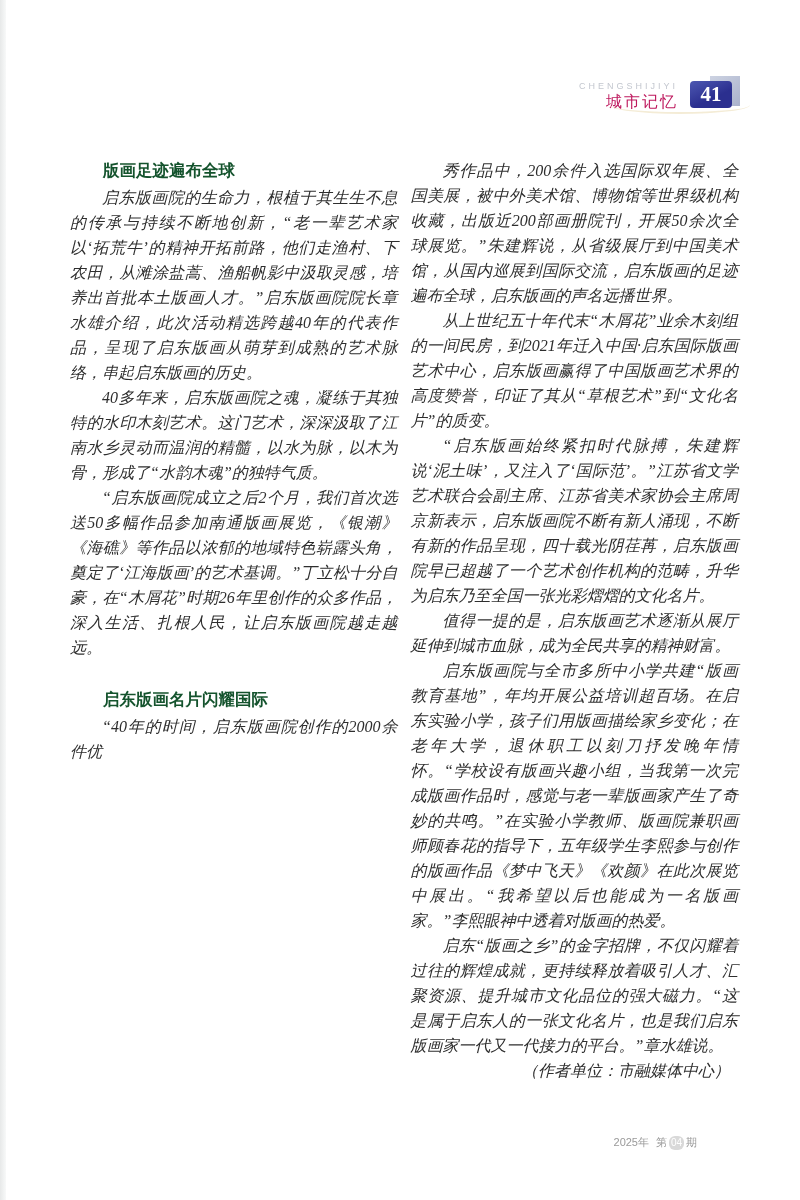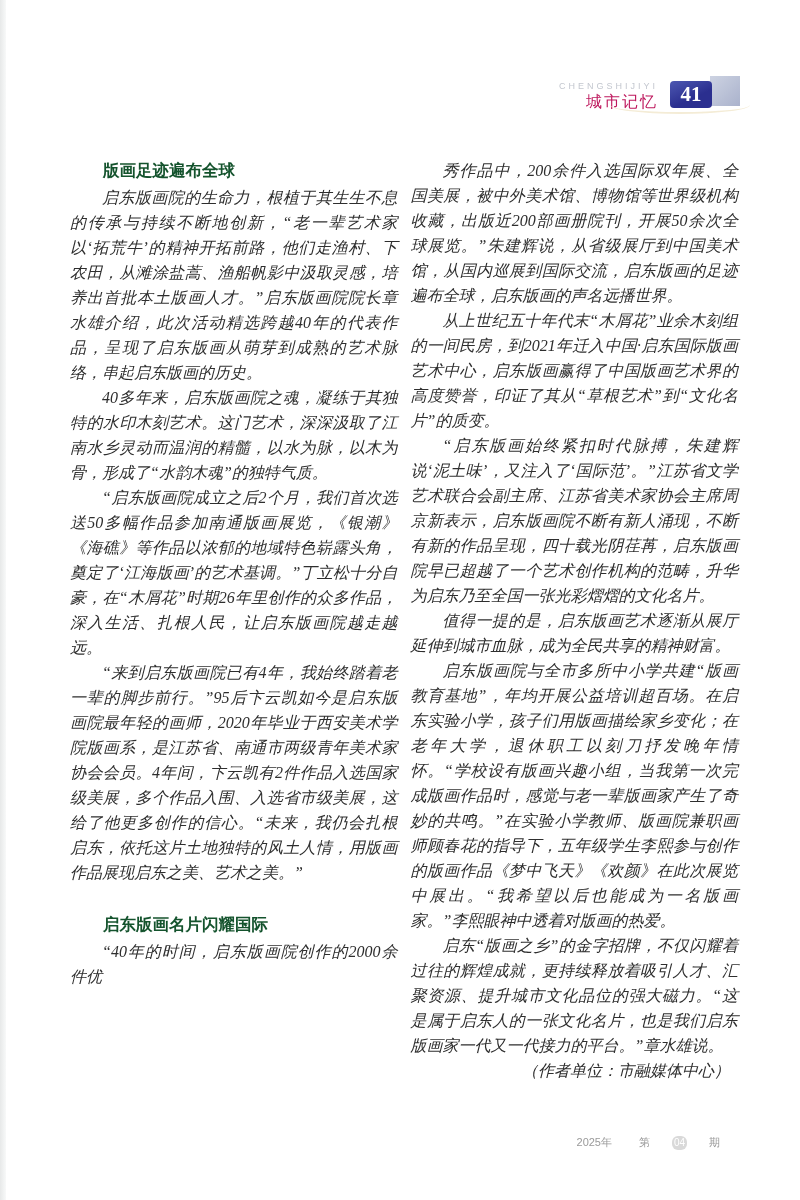--- a/index.html
+++ b/index.html
@@ -43,21 +43,21 @@
     line-height: 12px;
   }
   .kicker-cn {
     font-size: 16px;
     letter-spacing: 2px;
     color: #be185d;
     line-height: 20px;
   }
   .page-badge-wrap {
     position: relative;
-    width: 70px;
+    width: 50px;
     height: 36px;
   }
   .badge-shadow {
     position: absolute;
     right: 0;
     top: 0;
     width: 30px;
     height: 30px;
     background: linear-gradient(135deg, #cdd3e2, #aab2cc);
   }
@@ -137,28 +137,27 @@
   .byline {
     text-align: right;
     padding-right: 8px;
     margin-top: 9px;
     text-indent: 0 !important;
   }
 
   
   .footer {
     position: absolute;
-    right: 80px;
+    right: 103px;
     bottom: 50px;
     font-size: 11px;
     color: #9a9a9a;
     font-family: "Liberation Sans", "DejaVu Sans", sans-serif;
     display: flex;
     align-items: center;
-    gap: 20px;
   }
   .footer .year { margin-right: 7px; }
   .issue-box {
     display: inline-block;
     min-width: 15px;
     height: 14px;
     line-height: 14px;
     background: #d9d9d9;
     color: #ffffff;
     text-align: center;
@@ -184,21 +183,20 @@
 </div>
 <div class="header-swoosh"></div>
 
 <div class="columns">
 
   <div class="col">
     <h3 class="col-heading">版画足迹遍布全球</h3>
     <p>启东版画院的生命力，根植于其生生不息的传承与持续不断地创新，“老一辈艺术家以‘拓荒牛’的精神开拓前路，他们走渔村、下农田，从滩涂盐蒿、渔船帆影中汲取灵感，培养出首批本土版画人才。”启东版画院院长章水雄介绍，此次活动精选跨越40年的代表作品，呈现了启东版画从萌芽到成熟的艺术脉络，串起启东版画的历史。</p>
     <p>40多年来，启东版画院之魂，凝练于其独特的水印木刻艺术。这门艺术，深深汲取了江南水乡灵动而温润的精髓，以水为脉，以木为骨，形成了“水韵木魂”的独特气质。</p>
     <p>“启东版画院成立之后2个月，我们首次选送50多幅作品参加南通版画展览，《银潮》《海礁》等作品以浓郁的地域特色崭露头角，奠定了‘江海版画’的艺术基调。”丁立松十分自豪，在“木屑花”时期26年里创作的众多作品，深入生活、扎根人民，让启东版画院越走越远。</p>
-    <p>“来到启东版画院已有4年，我始终踏着老一辈的脚步前行。”95后卞云凯如今是启东版画院最年轻的画师，2020年毕业于西安美术学院版画系，是江苏省、南通市两级青年美术家协会会员。4年间，卞云凯有2件作品入选国家级美展，多个作品入围、入选省市级美展，这给了他更多创作的信心。“未来，我仍会扎根启东，依托这片土地独特的风土人情，用版画作品展现启东之美、艺术之美。”</p>
     <h3 class="col-heading second">启东版画名片闪耀国际</h3>
     <p>“40年的时间，启东版画院创作的2000余件优</p>
   </div>
 
   <div class="col">
     <p>秀作品中，200余件入选国际双年展、全国美展，被中外美术馆、博物馆等世界级机构收藏，出版近200部画册院刊，开展50余次全球展览。”朱建辉说，从省级展厅到中国美术馆，从国内巡展到国际交流，启东版画的足迹遍布全球，启东版画的声名远播世界。</p>
     <p>从上世纪五十年代末“木屑花”业余木刻组的一间民房，到2021年迁入中国·启东国际版画艺术中心，启东版画赢得了中国版画艺术界的高度赞誉，印证了其从“草根艺术”到“文化名片”的质变。</p>
     <p>“启东版画始终紧扣时代脉搏，朱建辉说‘泥土味’，又注入了‘国际范’。”江苏省文学艺术联合会副主席、江苏省美术家协会主席周京新表示，启东版画院不断有新人涌现，不断有新的作品呈现，四十载光阴荏苒，启东版画院早已超越了一个艺术创作机构的范畴，升华为启东乃至全国一张光彩熠熠的文化名片。</p>
     <p>值得一提的是，启东版画艺术逐渐从展厅延伸到城市血脉，成为全民共享的精神财富。</p>
     <p>启东版画院与全市多所中小学共建“版画教育基地”，年均开展公益培训超百场。在启东实验小学，孩子们用版画描绘家乡变化；在老年大学，退休职工以刻刀抒发晚年情怀。“学校设有版画兴趣小组，当我第一次完成版画作品时，感觉与老一辈版画家产生了奇妙的共鸣。”在实验小学教师、版画院兼职画师顾春花的指导下，五年级学生李熙参与创作的版画作品《梦中飞天》《欢颜》在此次展览中展出。“我希望以后也能成为一名版画家。”李熙眼神中透着对版画的热爱。</p>

